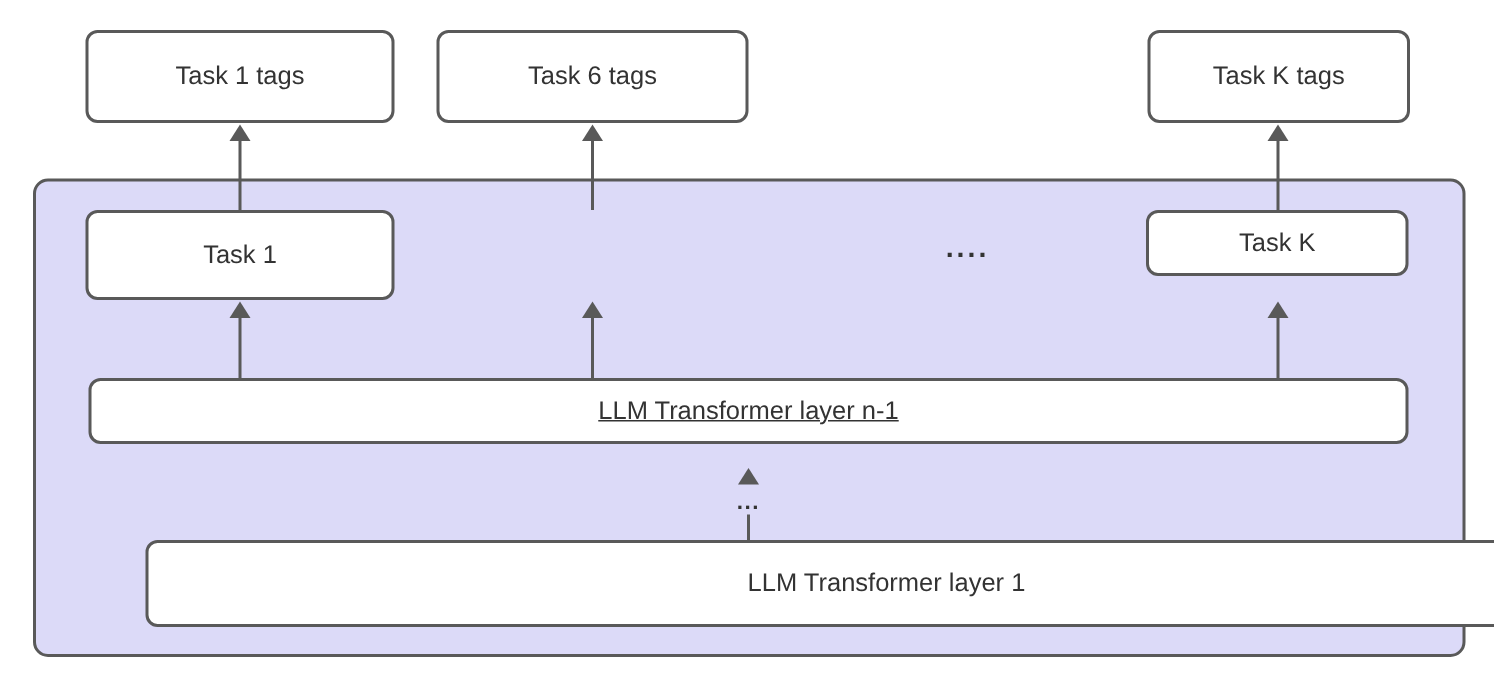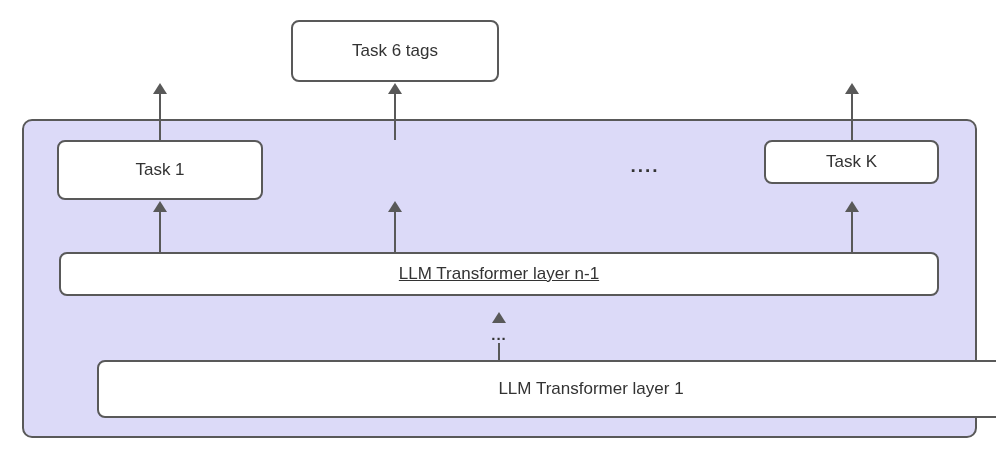--- a/index.html
+++ b/index.html
@@ -102,22 +102,28 @@
   .a-l1{left:153px;top:201px;height:51px;}
   .a-l2{left:388px;top:201px;height:51px;}
   .a-lk{left:845px;top:201px;height:51px;}
   .a-mid{left:492px;top:312px;height:11px;}
 </style>
 </head>
 <body>
 
 <div class="canvas">
 
+  <div class="node tag-1">
+    <span>Task 1 tags</span>
+  </div>
   <div class="node tag-2">
     <span>Task 6 tags</span>
+  </div>
+  <div class="node tag-k">
+    <span>Task K tags</span>
   </div>
 
   <div class="group grp"></div>
 
   <div class="node task-1">
     <span>Task 1</span>
   </div>
   <div class="ellipsis row">....</div>
   <div class="node task-k">
     <span>Task K</span>

